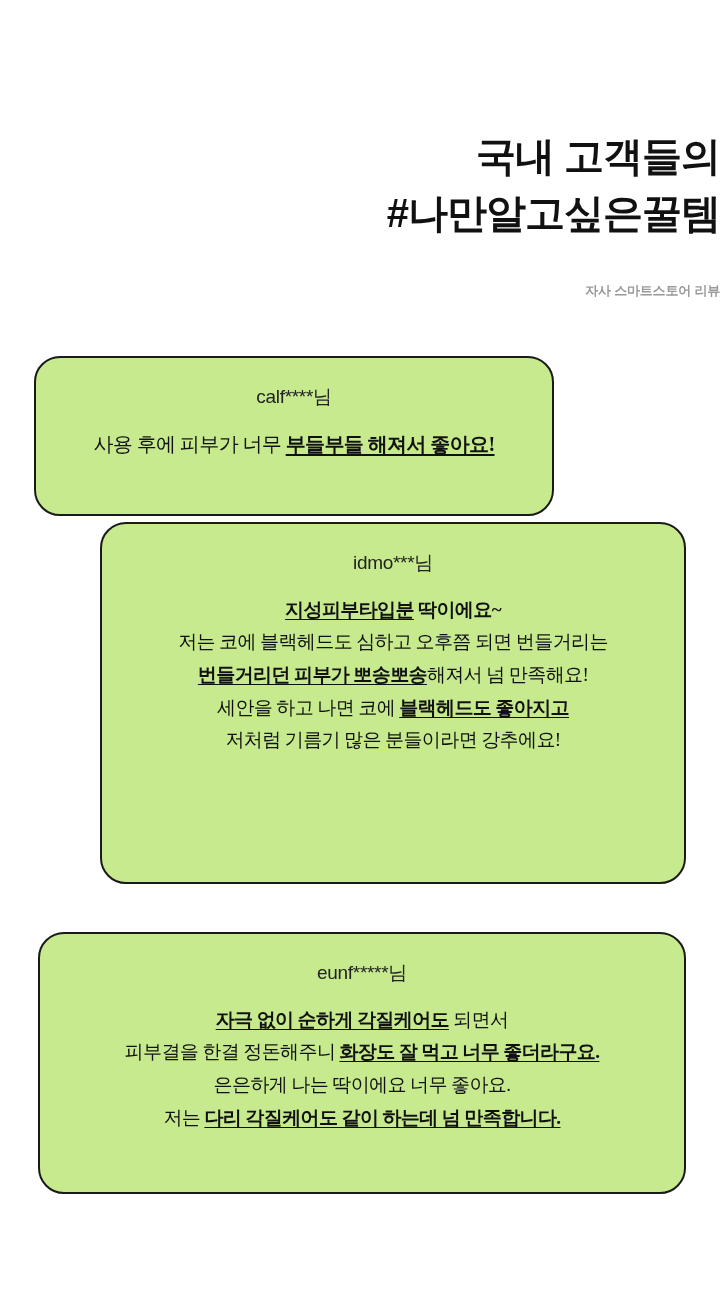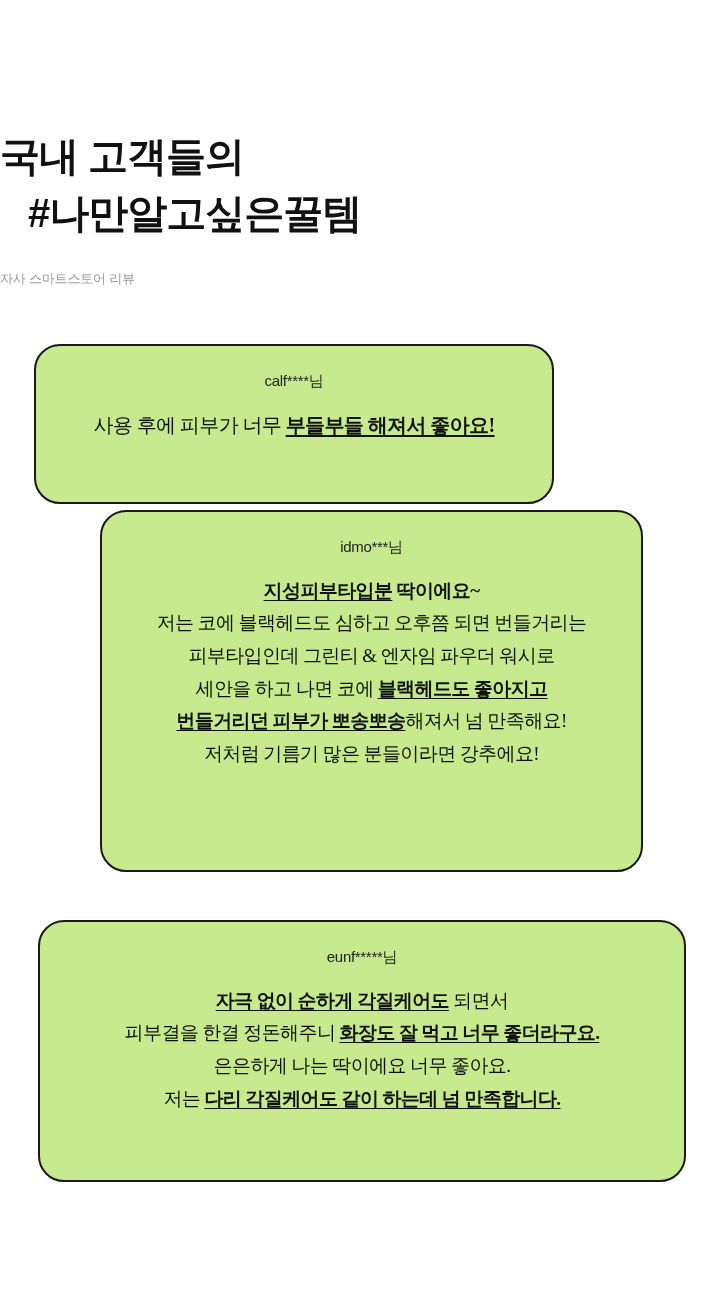--- a/index.html
+++ b/index.html
@@ -19,39 +19,40 @@
   .page {
     width: 720px;
     height: 1303px;
     position: relative;
     box-sizing: border-box;
   }
 
   
   .header {
     padding-top: 128px;
-    text-align: left;
+    text-align: right;
   }
   .headline {
     font-size: 40px;
     font-weight: bold;
     line-height: 1.42;
     letter-spacing: -1px;
     color: #111111;
     margin: 0;
   }
   .headline .line2 {
     display: block;
     padding-left: 28px;
   }
   .subhead {
-    margin-top: 28px;
+    margin-top: 40px;
     font-size: 13px;
     color: #9a9a9a;
     letter-spacing: -0.2px;
+    font-weight: bold;
   }
 
   
   .cards {
     position: relative;
     margin-top: 56px;
   }
   .card {
     position: absolute;
     background: #c6ea8d;
@@ -64,35 +65,35 @@
   .card-1 {
     left: 34px;
     top: 0;
     width: 520px;
     min-height: 160px;
     z-index: 1;
   }
   .card-2 {
     left: 100px;
     top: 166px;
-    width: 543px;
+    width: 586px;
     min-height: 362px;
     z-index: 2;
   }
   .card-3 {
     left: 38px;
     top: 576px;
     width: 648px;
     min-height: 262px;
     z-index: 3;
     text-align: center;
   }
 
   .reviewer {
-    font-size: 15px;
+    font-size: 19px;
     color: #222222;
     letter-spacing: -0.3px;
     margin-bottom: 18px;
   }
   .review-body {
     font-size: 20px;
     line-height: 1.66;
     letter-spacing: -0.6px;
     color: #111111;
     font-family: Liberation Serif, serif;
@@ -134,23 +135,22 @@
       <div class="review-body">
           <span class="ln"><span>사용 후에 피부가 너무 </span><b class="u">부들부들 해져서 좋아요!</b></span>
         </div>
     </div>
 
     <div class="card card-2">
       <div class="reviewer">idmo***님</div>
       <div class="review-body">
           <span class="ln"><b class="u">지성피부타입분</b><b> 딱이에요~</b></span>
           <span class="ln"><span>저는 코에 블랙헤드도 심하고 오후쯤 되면 번들거리는</span></span>
-          <span class="ln"><span>피부타입인데 그린티 &amp; 엔자임 파우더 워시로</span></span>
+          <span class="ln"><b class="u">번들거리던 피부가 뽀송뽀송</b><span>해져서 넘 만족해요!</span></span>
           <span class="ln"><span>세안을 하고 나면 코에 </span><b class="u">블랙헤드도 좋아지고</b></span>
-          <span class="ln"><b class="u">번들거리던 피부가 뽀송뽀송</b><span>해져서 넘 만족해요!</span></span>
           <span class="ln"><span>저처럼 기름기 많은 분들이라면 강추에요!</span></span>
         </div>
     </div>
 
     <div class="card card-3">
       <div class="reviewer">eunf*****님</div>
       <div class="review-body">
           <span class="ln"><b class="u">자극 없이 순하게 각질케어도</b><span> 되면서</span></span>
           <span class="ln"><span>피부결을 한결 정돈해주니 </span><b class="u">화장도 잘 먹고 너무 좋더라구요.</b></span>
           <span class="ln"><span>은은하게 나는 딱이에요 너무 좋아요.</span></span>

